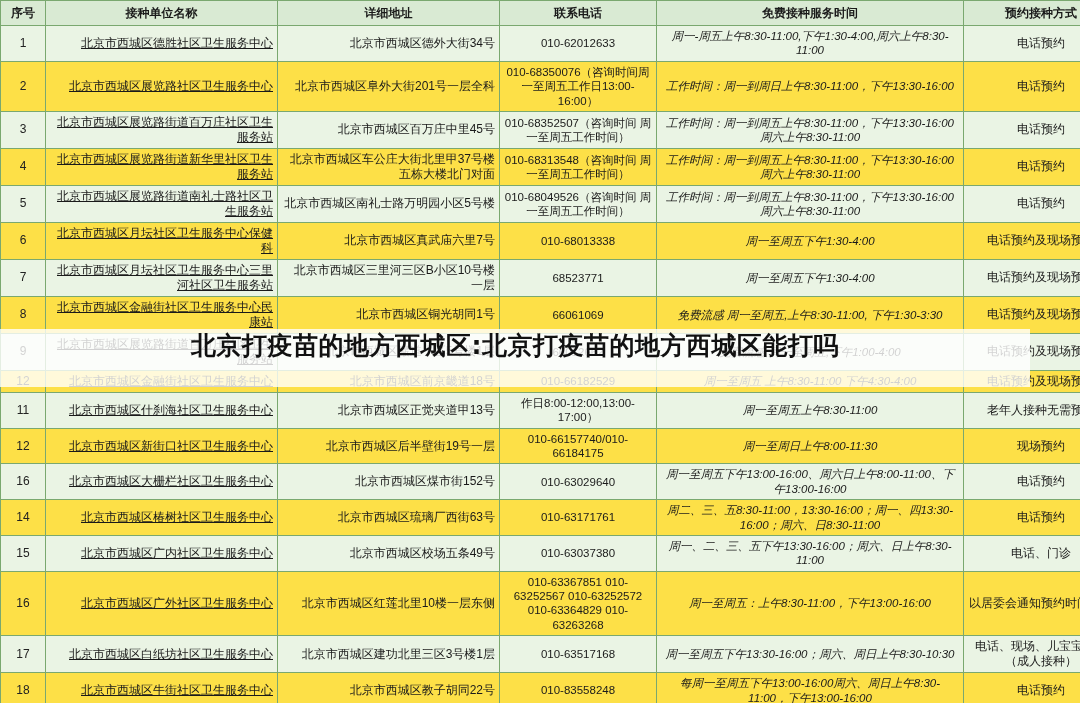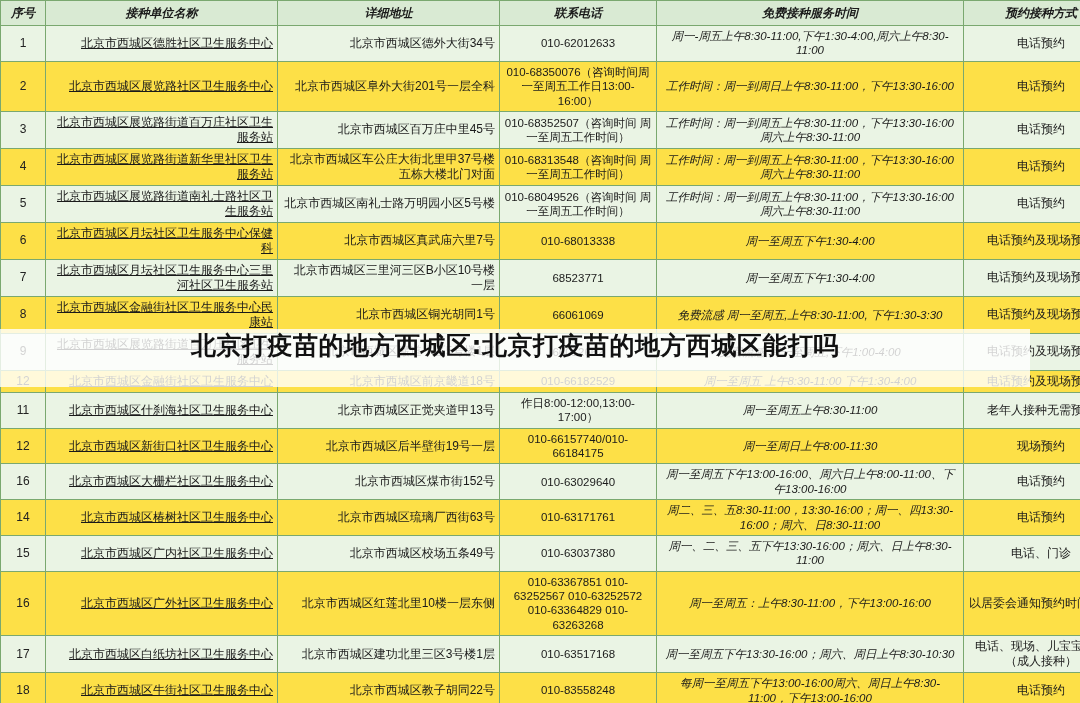--- a/index.html
+++ b/index.html
@@ -31,21 +31,20 @@
     vertical-align: middle;
     line-height: 1.25;
   }
   table.vax thead th {
     background: #d9ead3;
     font-weight: bold;
     text-align: center;
     font-size: 12px;
     height: 20px;
     padding: 2px 3px;
-    font-style: italic;
   }
   tr.odd td { background: #eaf4e4; }
   tr.even td { background: #fde047; }
   td.c-idx { text-align: center; width: 38px; color: #222; }
   td.c-unit { text-align: right; width: 225px; text-decoration: underline; }
   td.c-addr { text-align: right; width: 215px; }
   td.c-tel  { text-align: center; width: 150px; font-size: 11.5px; }
   td.c-time { text-align: center; width: 300px; font-size: 11.5px; padding-left: 6px; font-style: italic; }
   td.c-way  { text-align: center; width: 148px; }
   th.h-idx  { width: 38px; }
@@ -163,21 +162,21 @@
           <td class="c-addr">北京市西城区巖道小区5号楼1层</td>
           <td class="c-tel">66012662</td>
           <td class="c-time">免费流感 周一至周五,下午1:00-4:00</td>
           <td class="c-way">电话预约及现场预约</td>
         </tr>
         <tr class="even">
           <td class="c-idx">12</td>
           <td class="c-unit">北京市西城区金融街社区卫生服务中心</td>
           <td class="c-addr">北京市西城区前京畿道18号</td>
           <td class="c-tel">010-66182529</td>
-          <td class="c-time">周一至周五 上午8:30-11:00 下午1:30-4:00</td>
+          <td class="c-time">周一至周五 上午8:30-11:00 下午4:30-4:00</td>
           <td class="c-way">电话预约及现场预约</td>
         </tr>
         <tr class="odd">
           <td class="c-idx">11</td>
           <td class="c-unit">北京市西城区什刹海社区卫生服务中心</td>
           <td class="c-addr">北京市西城区正觉夹道甲13号</td>
           <td class="c-tel">作日8:00-12:00,13:00-17:00）</td>
           <td class="c-time">周一至周五上午8:30-11:00</td>
           <td class="c-way">老年人接种无需预约</td>
         </tr>

